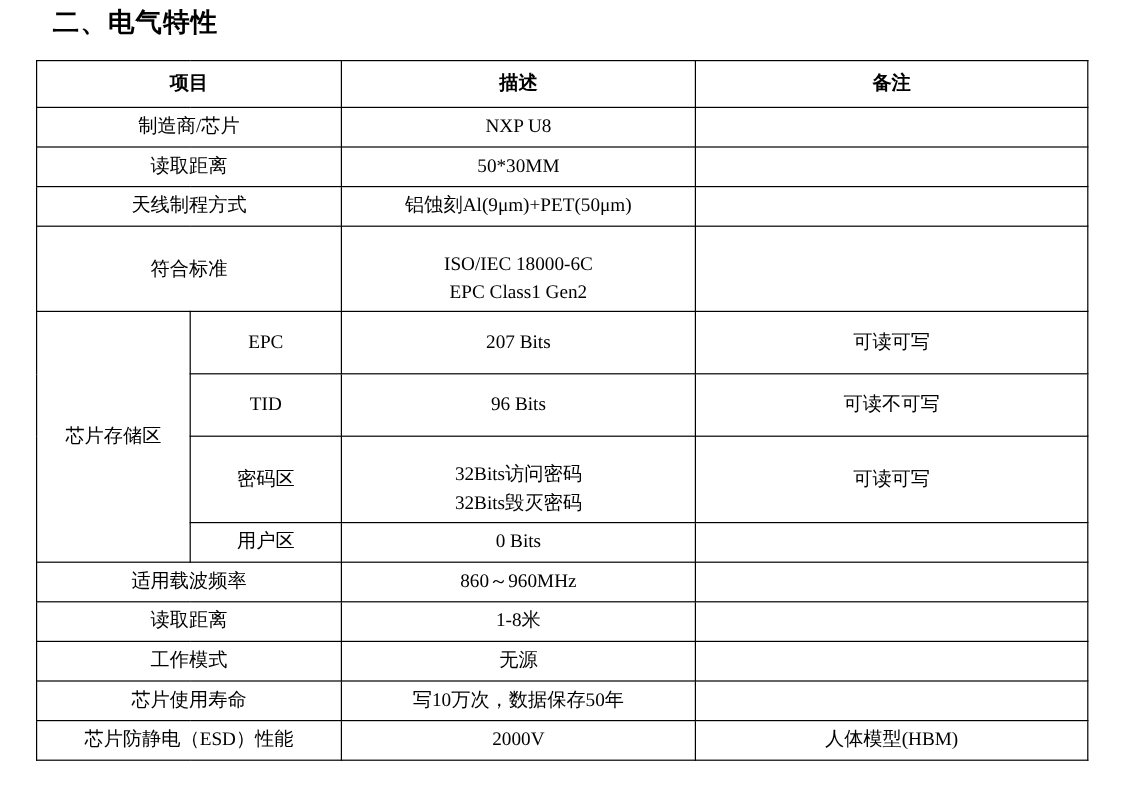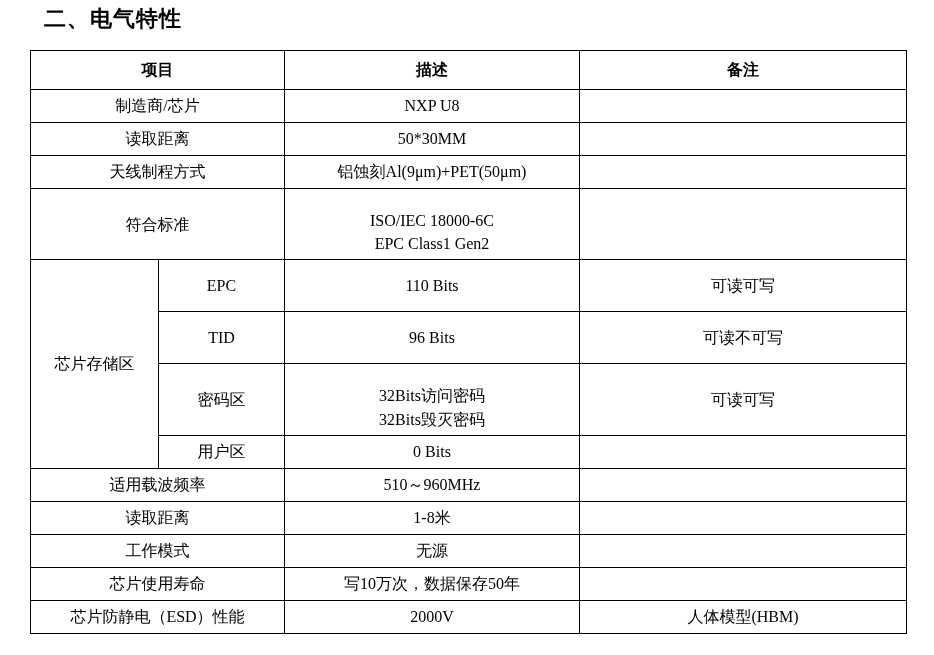--- a/index.html
+++ b/index.html
@@ -123,21 +123,21 @@
               <span>ISO/IEC 18000-6C</span>
               <span>EPC Class1 Gen2</span>
             </span>
           </td>
           <td></td>
         </tr>
 
         <tr class="r-tall">
           <td class="label" rowspan="4">芯片存储区</td>
           <td>EPC</td>
-          <td class="mono">110 Bits</td>
+          <td class="mono">207 Bits</td>
           <td>可读可写</td>
         </tr>
 
         <tr class="r-tall">
           <td>TID</td>
           <td class="mono">96 Bits</td>
           <td>可读不可写</td>
         </tr>
 
         <tr class="r-tall">
@@ -152,21 +152,21 @@
         </tr>
 
         <tr class="r-norm">
           <td>用户区</td>
           <td class="mono">0 Bits</td>
           <td></td>
         </tr>
 
         <tr class="r-norm">
           <td class="label" colspan="2">适用载波频率</td>
-          <td class="mono">510～960MHz</td>
+          <td class="mono">860～960MHz</td>
           <td></td>
         </tr>
 
         <tr class="r-norm">
           <td class="label" colspan="2">读取距离</td>
           <td>1-8米</td>
           <td></td>
         </tr>
 
         <tr class="r-norm">

